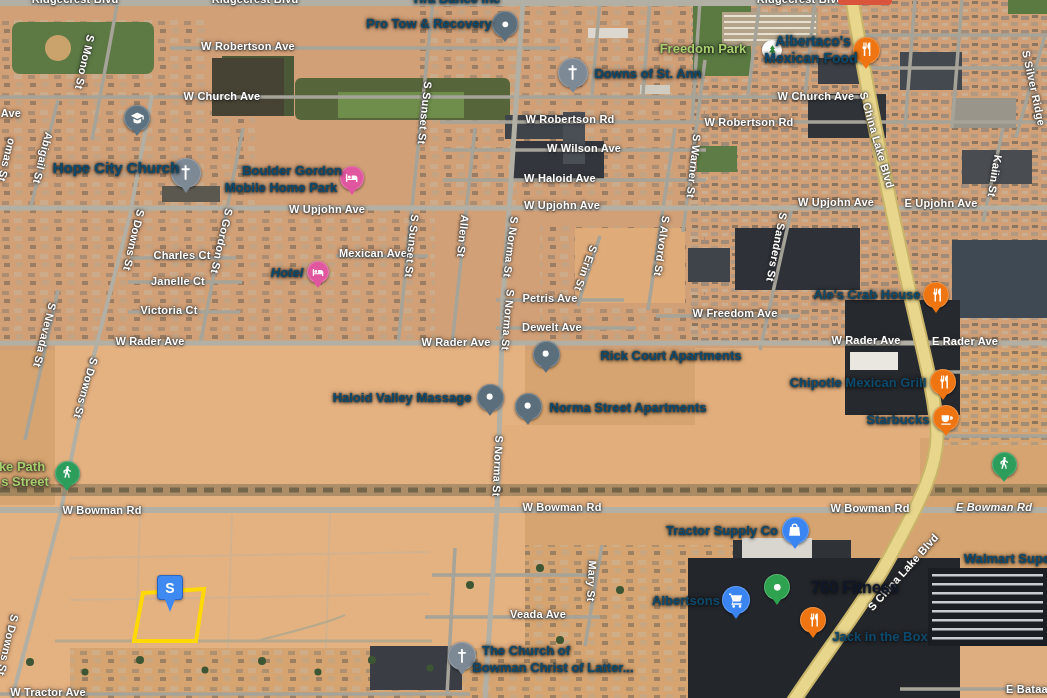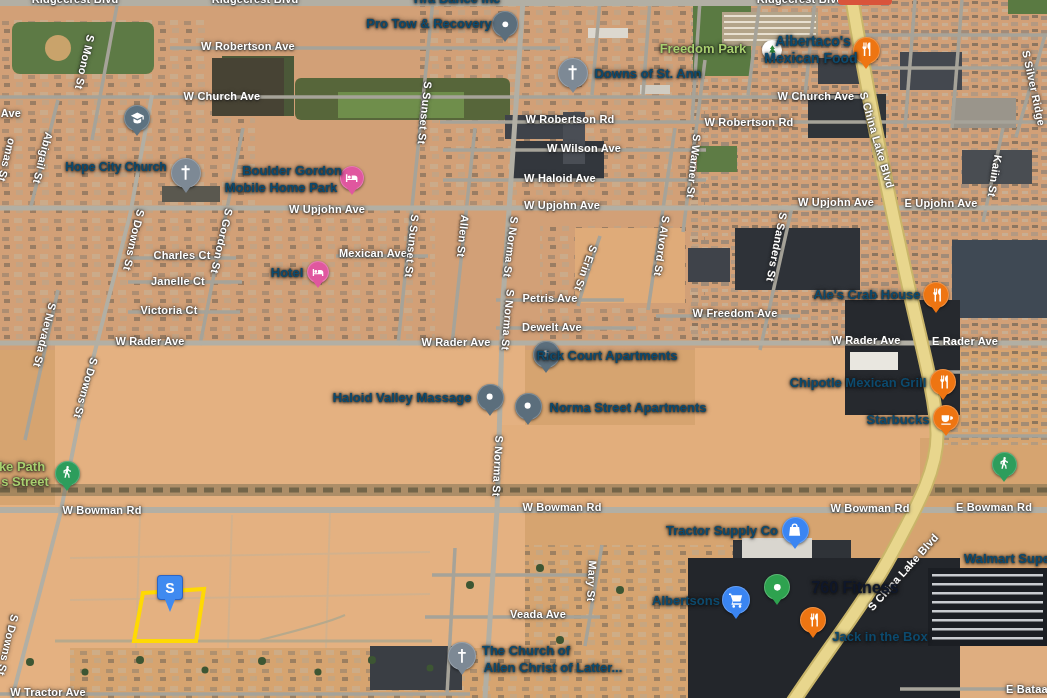--- a/index.html
+++ b/index.html
@@ -232,21 +232,21 @@
       <div class="st-label" style="left: 550px; top: 298px; transform: translate(-50%, -50%) rotate(0deg);">Petris Ave</div>
       <div class="st-label" style="left: 552px; top: 327px; transform: translate(-50%, -50%) rotate(0deg);">Dewelt Ave</div>
       <div class="st-label" style="left: 150px; top: 341px; transform: translate(-50%, -50%) rotate(0deg);">W Rader Ave</div>
       <div class="st-label" style="left: 456px; top: 342px; transform: translate(-50%, -50%) rotate(0deg);">W Rader Ave</div>
       <div class="st-label" style="left: 866px; top: 340px; transform: translate(-50%, -50%) rotate(0deg);">W Rader Ave</div>
       <div class="st-label" style="left: 965px; top: 341px; transform: translate(-50%, -50%) rotate(0deg);">E Rader Ave</div>
       <div class="st-label" style="left: 735px; top: 313px; transform: translate(-50%, -50%) rotate(0deg);">W Freedom Ave</div>
       <div class="st-label" style="left: 102px; top: 510px; transform: translate(-50%, -50%) rotate(0deg);">W Bowman Rd</div>
       <div class="st-label" style="left: 562px; top: 507px; transform: translate(-50%, -50%) rotate(0deg);">W Bowman Rd</div>
       <div class="st-label" style="left: 870px; top: 508px; transform: translate(-50%, -50%) rotate(0deg);">W Bowman Rd</div>
-      <div class="st-label" style="left: 994px; top: 507px; transform: translate(-50%, -50%) rotate(0deg);">E Bowman Rd</div>
+      <div class="st-label" style="left: 994px; top: 507px; transform: translate(-50%, -50%) rotate(0deg); font-style: italic;">E Bowman Rd</div>
       <div class="st-label" style="left: 538px; top: 614px; transform: translate(-50%, -50%) rotate(0deg);">Veada Ave</div>
       <div class="st-label" style="left: 48px; top: 692px; transform: translate(-50%, -50%) rotate(0deg);">W Tractor Ave</div>
       <div class="st-label" style="left: 1042px; top: 689px; transform: translate(-50%, -50%) rotate(0deg);">E Bataan Ave</div>
       <div class="st-label" style="left: 85px; top: 62px; transform: translate(-50%, -50%) rotate(103deg);">S Mono St</div>
       <div class="st-label" style="left: 6px; top: 113px; transform: translate(-50%, -50%) rotate(0deg);">d Ave</div>
       <div class="st-label" style="left: 7px; top: 160px; transform: translate(-50%, -50%) rotate(104deg);">omas St</div>
       <div class="st-label" style="left: 43px; top: 158px; transform: translate(-50%, -50%) rotate(104deg);">Abigail St</div>
       <div class="st-label" style="left: 134px; top: 240px; transform: translate(-50%, -50%) rotate(103deg);">S Downs St</div>
       <div class="st-label" style="left: 86px; top: 388px; transform: translate(-50%, -50%) rotate(106deg);">S Downs St</div>
       <div class="st-label" style="left: 8px; top: 645px; transform: translate(-50%, -50%) rotate(103deg);">S Downs St</div>
@@ -296,50 +296,50 @@
         <span class="tail"></span>
       </div>
       <div class="poi-label" style="left: 813px; top: 41px; transform: translate(-50%, -50%); font-size: 14px;">Albertaco's</div>
       <div class="poi-label" style="left: 811px; top: 58px; transform: translate(-50%, -50%); font-size: 14px;">Mexican Food</div>
       <div class="pin" style="width: 30px; height: 30px; left: 171px; top: 158px; background: rgb(125, 137, 149); color: rgb(125, 137, 149);">
         <svg viewBox="0 0 16 16">
           <path d="M7.2 1.8h1.6v2.6h2.6V6H8.8v8H7.2V6H4.6V4.4h2.6z"></path>
         </svg>
         <span class="tail"></span>
       </div>
-      <div class="poi-label" style="left: 116px; top: 167px; transform: translate(-50%, -50%); font-size: 12px;">Hope City Church</div>
+      <div class="poi-label" style="left: 116px; top: 167px; transform: translate(-50%, -50%); font-size: 15px;">Hope City Church</div>
       <div class="pin" style="width: 24px; height: 24px; left: 340px; top: 166px; background: rgb(224, 87, 159); color: rgb(224, 87, 159);">
         <svg viewBox="0 0 16 16">
           <path d="M2 4.5h1.5v5H8V5.8h3.2c1.5 0 2.8 1.2 2.8 2.7v4H12.5v-2H3.5v2H2zM5.5 9a1.6 1.6 0 1 0 0-3.2 1.6 1.6 0 0 0 0 3.2z"></path>
         </svg>
         <span class="tail"></span>
       </div>
       <div class="poi-label" style="left: 292px; top: 170px; transform: translate(-50%, -50%);">Boulder Gordon</div>
       <div class="poi-label" style="left: 281px; top: 187px; transform: translate(-50%, -50%);">Mobile Home Park</div>
       <div class="pin" style="width: 22px; height: 22px; left: 307px; top: 261px; background: rgb(224, 87, 159); color: rgb(224, 87, 159);">
         <svg viewBox="0 0 16 16">
           <path d="M2 4.5h1.5v5H8V5.8h3.2c1.5 0 2.8 1.2 2.8 2.7v4H12.5v-2H3.5v2H2zM5.5 9a1.6 1.6 0 1 0 0-3.2 1.6 1.6 0 0 0 0 3.2z"></path>
         </svg>
         <span class="tail"></span>
       </div>
-      <div class="poi-label" style="left: 287px; top: 272px; transform: translate(-50%, -50%);">Hotel</div>
+      <div class="poi-label" style="left: 287px; top: 272px; transform: translate(-50%, -50%); font-style: italic;">Hotel</div>
       <div class="pin" style="width: 26px; height: 26px; left: 923px; top: 282px; background: rgb(238, 117, 18); color: rgb(238, 117, 18);">
         <svg viewBox="0 0 16 16">
           <path d="M5.1 1.5v4.2c0 .9.5 1.6 1.2 2V14h1.4V7.7c.7-.4 1.2-1.1 1.2-2V1.5H7.8v3.6h-.8V1.5H5.9v3.6h-.8V1.5zM11 1.5c-.9.8-1.4 2-1.4 3.3 0 1.2.5 2.3 1.4 3V14h1.4V1.5z"></path>
         </svg>
         <span class="tail"></span>
       </div>
       <div class="poi-label" style="left: 867px; top: 294px; transform: translate(-50%, -50%);">Ale's Crab House</div>
       <div class="pin" style="width: 27px; height: 27px; left: 532.5px; top: 340.5px; background: rgb(91, 110, 124); color: rgb(91, 110, 124);">
         <svg viewBox="0 0 16 16">
           <circle cx="8" cy="8" r="2.8"></circle>
         </svg>
         <span class="tail"></span>
       </div>
-      <div class="poi-label" style="left: 607px; top: 355px; transform: translate(-50%, -50%);">Rick Court Apartments</div>
+      <div class="poi-label" style="left: 671px; top: 355px; transform: translate(-50%, -50%);">Rick Court Apartments</div>
       <div class="pin" style="width: 27px; height: 27px; left: 476.5px; top: 383.5px; background: rgb(91, 110, 124); color: rgb(91, 110, 124);">
         <svg viewBox="0 0 16 16">
           <circle cx="8" cy="8" r="2.8"></circle>
         </svg>
         <span class="tail"></span>
       </div>
       <div class="poi-label" style="left: 402px; top: 397px; transform: translate(-50%, -50%);">Haloid Valley Massage</div>
       <div class="pin" style="width: 27px; height: 27px; left: 514.5px; top: 392.5px; background: rgb(91, 110, 124); color: rgb(91, 110, 124);">
         <svg viewBox="0 0 16 16">
           <circle cx="8" cy="8" r="2.8"></circle>
@@ -404,21 +404,21 @@
         <span class="tail"></span>
       </div>
       <div class="poi-label" style="left: 880px; top: 636px; transform: translate(-50%, -50%);">Jack in the Box</div>
       <div class="pin" style="width: 28px; height: 28px; left: 448px; top: 642px; background: rgb(125, 137, 149); color: rgb(125, 137, 149);">
         <svg viewBox="0 0 16 16">
           <path d="M7.2 1.8h1.6v2.6h2.6V6H8.8v8H7.2V6H4.6V4.4h2.6z"></path>
         </svg>
         <span class="tail"></span>
       </div>
       <div class="poi-label" style="left: 526px; top: 650px; transform: translate(-50%, -50%);">The Church of</div>
-      <div class="poi-label" style="left: 553px; top: 667px; transform: translate(-50%, -50%);">Allen Christ of Latter...</div>
+      <div class="poi-label" style="left: 553px; top: 667px; transform: translate(-50%, -50%);">Bowman Christ of Latter...</div>
       <div class="pin" style="width: 26px; height: 26px; left: 124px; top: 105px; background: rgb(93, 114, 128); color: rgb(93, 114, 128);">
         <svg viewBox="0 0 16 16">
           <path d="M8 2.5 1.8 5.6 8 8.7l5-2.5v3h1.2V5.6zM4.3 8.2v2.9c0 1 1.7 1.9 3.7 1.9s3.7-.9 3.7-1.9V8.2L8 10.1z"></path>
         </svg>
         <span class="tail"></span>
       </div>
       <div class="poi-label" style="left: 456px; top: -2px; transform: translate(-50%, -50%);">Tira Dance Inc</div>
       <div class="partial-icon" style="left: 838px; top: 0px; width: 54px; height: 5px; background: rgb(217, 84, 59);"></div>
     </div>
 

